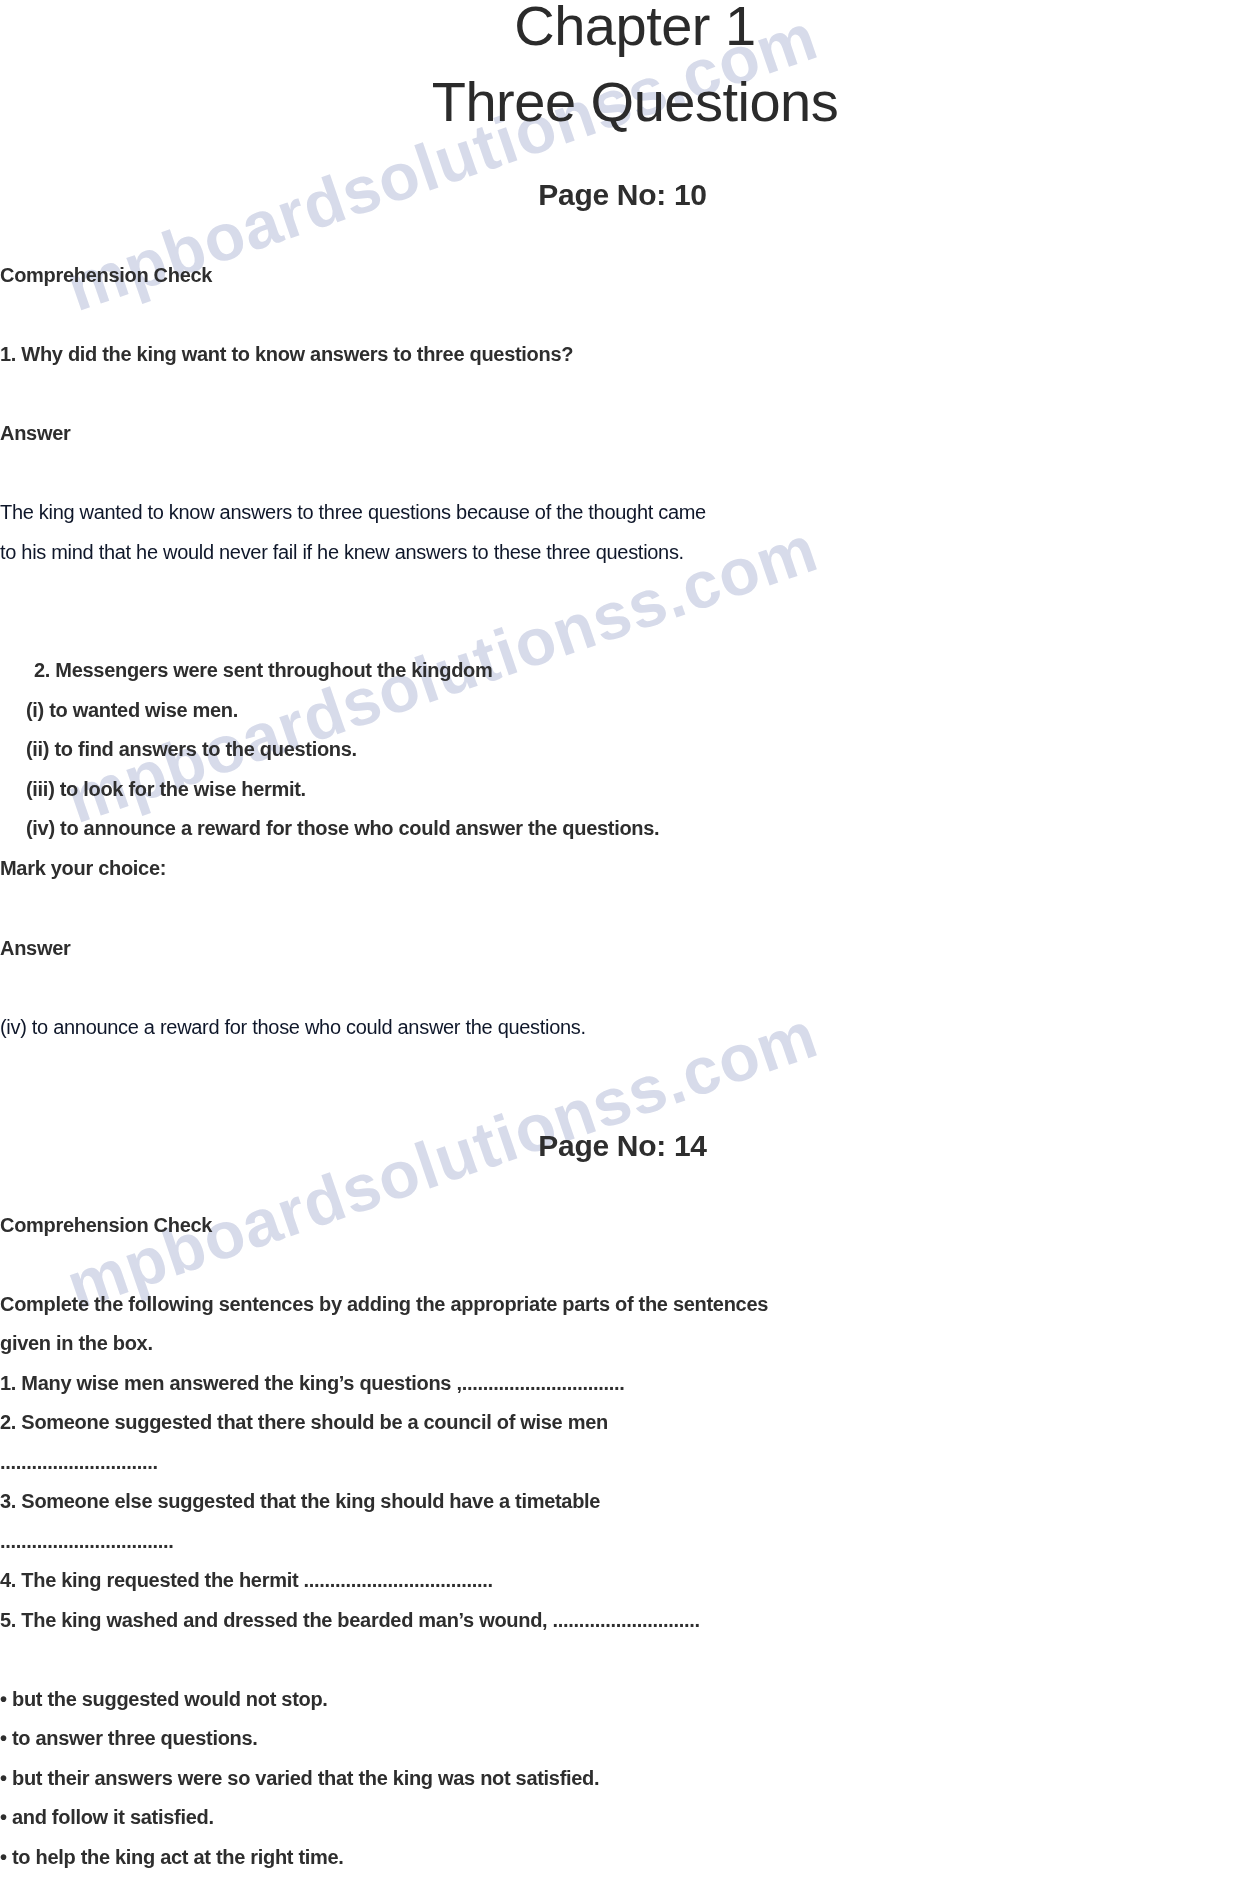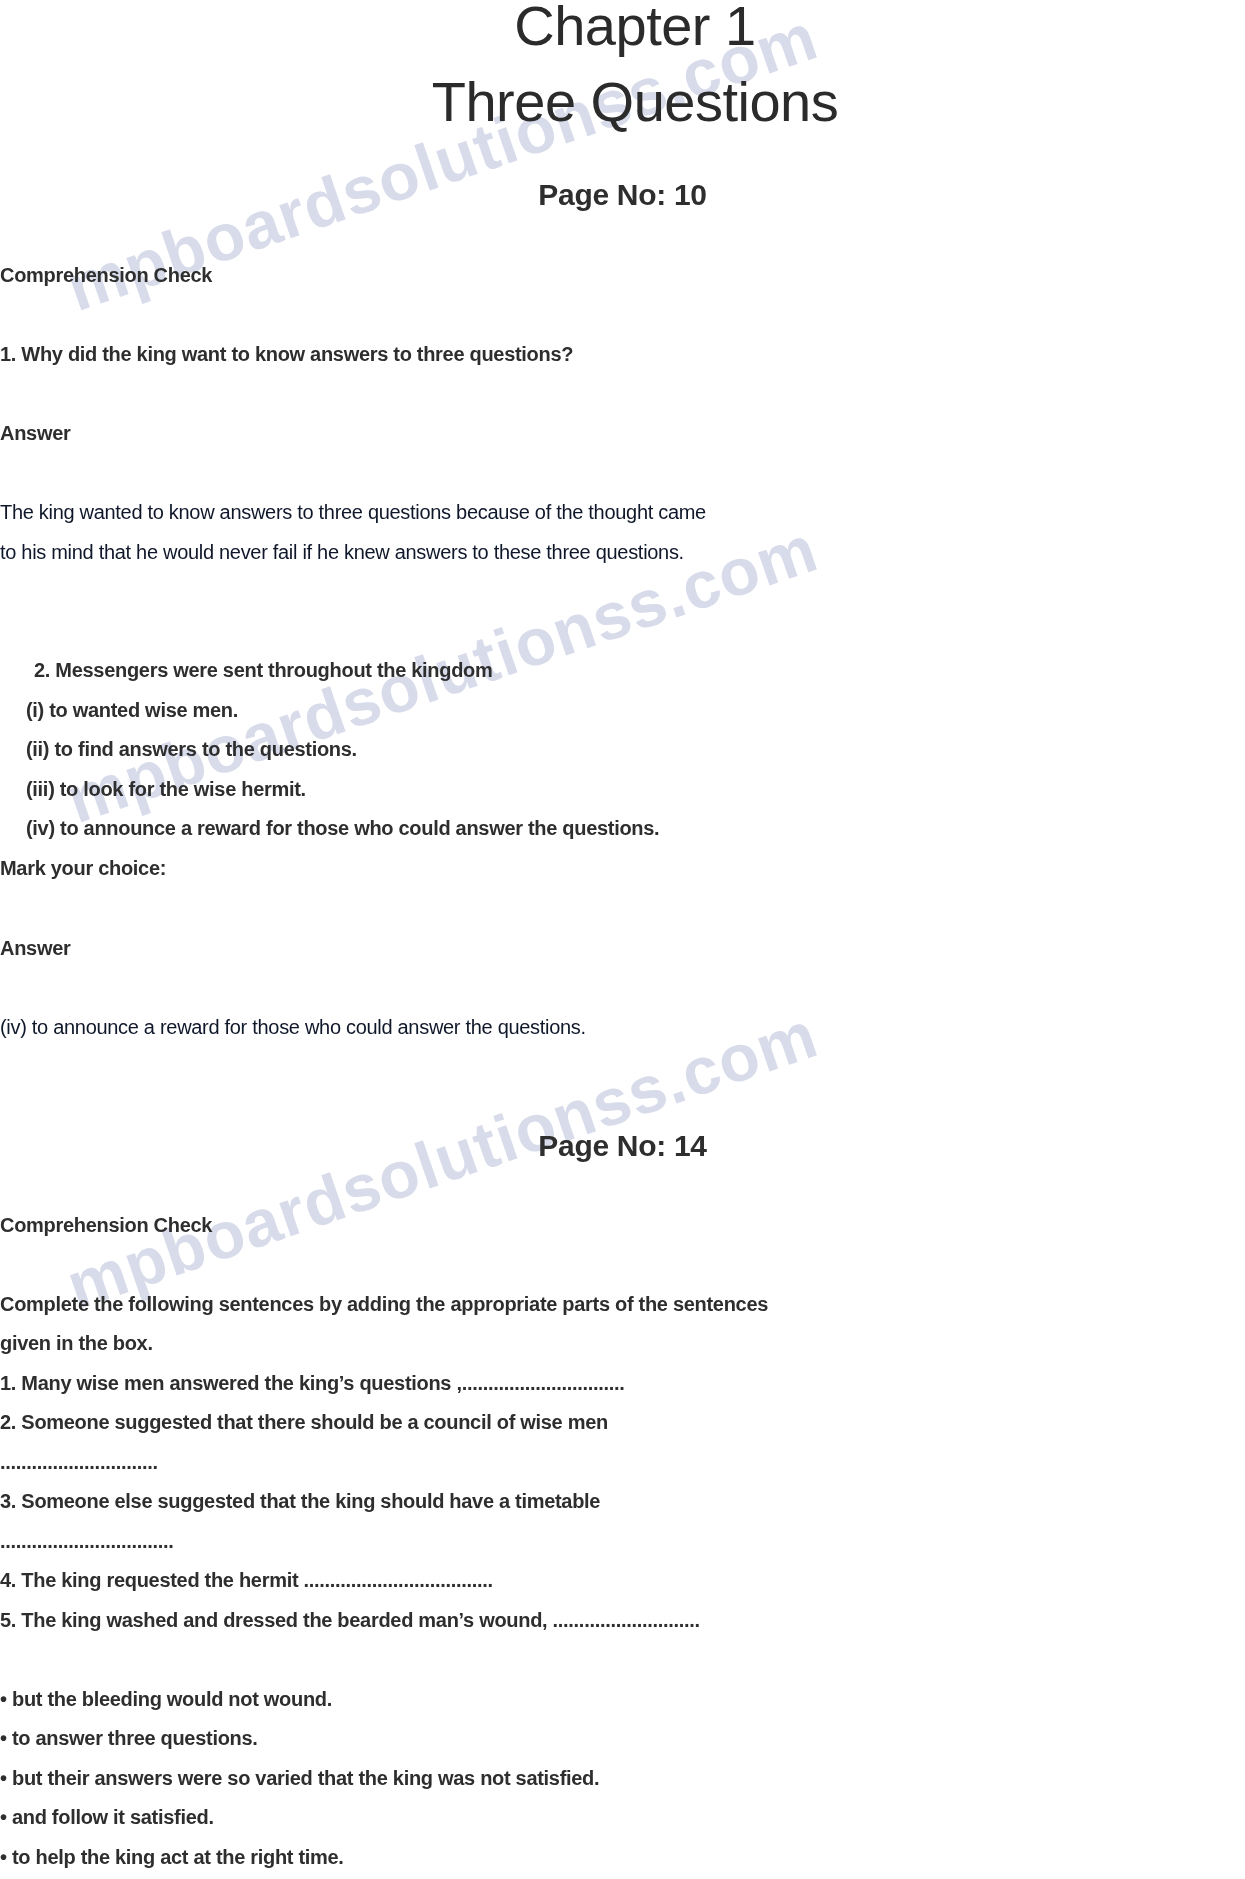--- a/index.html
+++ b/index.html
@@ -65,17 +65,17 @@
 <div class="line b" style="top:1343px;">given in the box.</div>
 
 <div class="line b" style="top:1383px;">1. Many wise men answered the king’s questions ,...............................</div>
 <div class="line b" style="top:1422px;">2. Someone suggested that there should be a council of wise men</div>
 <div class="line b" style="top:1462px;">..............................</div>
 <div class="line b" style="top:1501px;">3. Someone else suggested that the king should have a timetable</div>
 <div class="line b" style="top:1541px;">.................................</div>
 <div class="line b" style="top:1580px;">4. The king requested the hermit ....................................</div>
 <div class="line b" style="top:1620px;">5. The king washed and dressed the bearded man’s wound, ............................</div>
 
-<div class="line b" style="top:1699px;">• but the bleeding would not wound.</div>
+<div class="line b" style="top:1699px;">• but the suggested would not stop.</div>
 <div class="line b" style="top:1738px;">• to answer three questions.</div>
 <div class="line b" style="top:1778px;">• but their answers were so varied that the king was not satisfied.</div>
 <div class="line b" style="top:1817px;">• and follow it satisfied.</div>
 <div class="line b" style="top:1857px;">• to help the king act at the right time.</div>
 
 </body></html>

